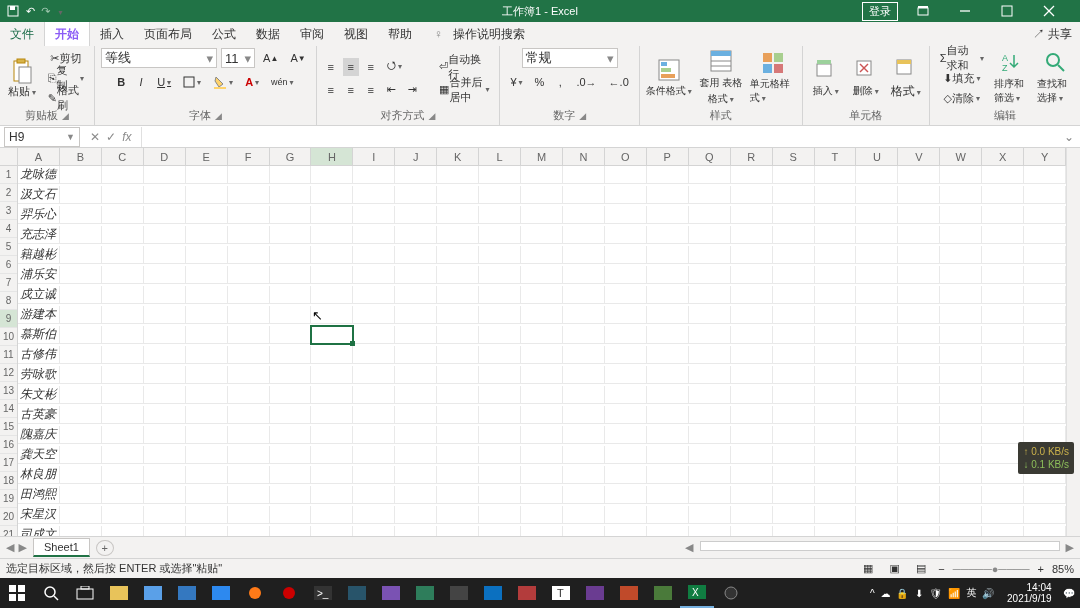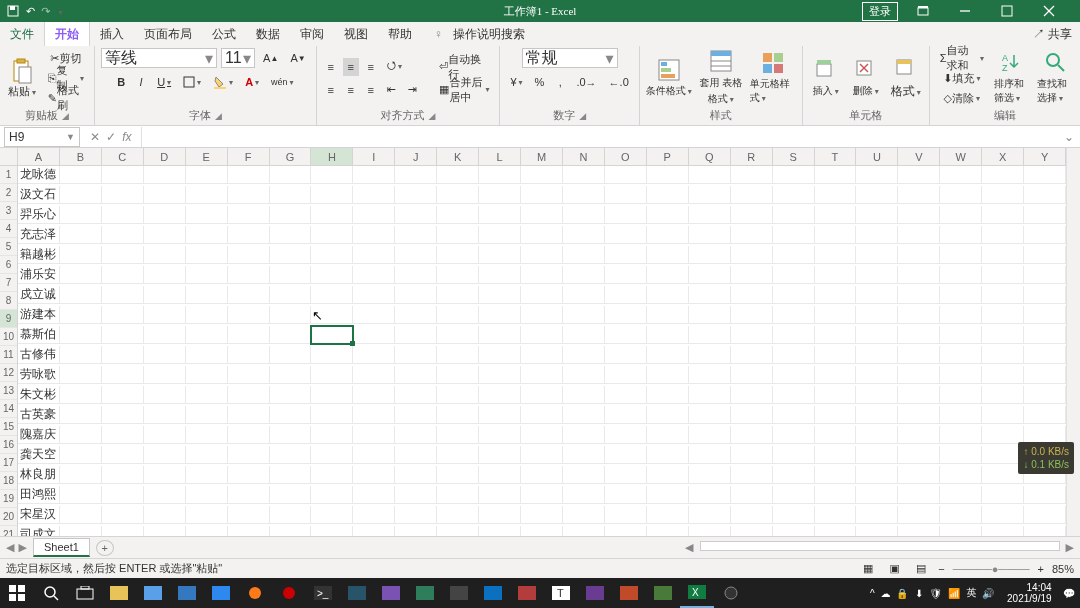--- a/index.html
+++ b/index.html
@@ -2,21 +2,21 @@
 <html><head>
 <meta charset="utf-8">
 <style>
   * { box-sizing: border-box; margin: 0; padding: 0; }
   html, body { width: 1080px; height: 608px; font-family: "Microsoft YaHei", Arial, sans-serif; overflow: hidden; background: #fff; }
   body { display: flex; flex-direction: column; font-size: 12px; color: #333; }
 
   
   .titlebar { height: 22px; background: #217346; display: flex; align-items: center; color: #fff; font-size: 11px; position: relative; }
   .titlebar .left { display: flex; align-items: center; gap: 6px; padding-left: 6px; }
-  .titlebar .center { position: absolute; left: 50%; transform: translateX(-50%); font-family: Liberation Serif, serif; }
+  .titlebar .center { position: absolute; left: 50%; transform: translateX(-50%); }
   .titlebar .right { margin-left: auto; display: flex; align-items: center; gap: 8px; padding-right: 14px; }
   .titlebar .winbtn { width: 34px; height: 22px; display: flex; align-items: center; justify-content: center; }
   .titlebar .login { border:1px solid #fff; padding:1px 6px; font-size:11px; }
 
   
   .menubar { height: 24px; background: #f3f2f1; display: flex; align-items: center; border-bottom: 0; font-size: 12px; }
   .menubar .tab { padding: 20px 10px; cursor: pointer; }
   .menubar .tab.file { color:#1a6b48; }
   .menubar .tab.active { background: #fff; color: #8b5cf6; font-weight: bold; border-top:1px solid #d4d4d4; border-left:1px solid #d4d4d4; border-right:1px solid #d4d4d4; }
   .menubar .spacer { flex:1; }
@@ -24,21 +24,21 @@
 
   
   .ribbon { height: 80px; background: #f3f2f1; border-bottom: 1px solid #d4d4d4; display: flex; font-size:11px; }
   .ribbon .group { border-right: 1px solid #d4d4d4; padding: 2px 6px 0 6px; display:flex; flex-direction:column; justify-content:space-between; }
   .ribbon .group .body { flex:1; display:flex; align-items:center; gap:6px; }
   .ribbon .group .label { text-align:center; font-size:11px; color:#666; padding-bottom:2px; display:flex; justify-content:center; align-items:center; gap:4px; }
   .ribbon .group .label .pop { font-size:9px; color:#888; }
   .minibtn { border:1px solid transparent; padding:1px 3px; display:inline-flex; align-items:center; justify-content:center; min-width:16px; height:18px; font-size:11px; }
   .col { display:flex; flex-direction:column; gap:2px; }
   .row { display:flex; gap:4px; align-items:center; }
-  .font-select { border:1px solid #c8c6c4; background:#fff; height:20px; font-size:16px; padding:0 3px; display:flex; align-items:center; }
+  .font-select { border:1px solid #c8c6c4; background:#fff; height:20px; font-size:13px; padding:0 3px; display:flex; align-items:center; }
   .bigbtn { display:flex; flex-direction:column; align-items:center; justify-content:center; width:46px; gap:2px; }
   .bigbtn .ic { width:24px; height:24px; }
   .tinydrop::after{content:"▾"; font-size:8px; margin-left:2px; color:#666;}
   .ic { display:inline-block; }
 
   
   .fbar { height: 22px; border-bottom:1px solid #d4d4d4; display:flex; align-items:center; font-size:12px; background:#fff; }
   .namebox { width:76px; height:20px; border:1px solid #c8c6c4; display:flex; align-items:center; padding:0 4px; margin-left:4px; }
   .namebox .dd { margin-left:auto; color:#888; font-size:9px; }
   .fx-btns { display:flex; gap:6px; padding:0 10px; color:#8c8c8c; }
@@ -47,21 +47,21 @@
   
   .sheet { flex:1; position:relative; overflow:hidden; background:#fff; }
   .corner { position:absolute; left:0; top:0; width:18px; height:18px; background:#f3f2f1; border-right:1px solid #d4d4d4; border-bottom:1px solid #d4d4d4; }
   .colhdrs { position:absolute; left:18px; top:0; right:14px; height:18px; display:flex; background:#f3f2f1; border-bottom:1px solid #d4d4d4; }
   .colhdr { width:42px; border-right:1px solid #d4d4d4; text-align:center; font-size:11px; line-height:18px; color:#666; }
   .colhdr.active { background:#d5e5d5; }
   .rowhdrs { position:absolute; left:0; top:18px; bottom:0; width:18px; background:#f3f2f1; border-right:1px solid #d4d4d4; }
   .rowhdr { height:18px; border-bottom:1px solid #e5e5e5; font-size:10px; text-align:center; line-height:18px; color:#666; }
   .rowhdr.active { background:#d5e5d5; }
   .cells { position:absolute; left:18px; top:18px; right:14px; bottom:0; }
-  .cellrow { display:flex; height:20px; }
+  .cellrow { display:flex; height:20px;font-style:italic; }
   .cell { width:42px; height:18px; border-right:1px solid #e9e9e9; border-bottom:1px solid #e9e9e9; font-size:12px; padding:0 2px; line-height:17px; white-space:nowrap; }
   .cell.selected { outline:2px solid #1f7244; outline-offset:-1px; position:relative; z-index:2; }
   .cell.selected::after { content:""; position:absolute; right:-3px; bottom:-3px; width:5px; height:5px; background:#1f7244; }
   .vscroll { position:absolute; right:0; top:0; bottom:0; width:14px; background:#f3f2f1; border-left:1px solid #e0e0e0; }
   .cursor { position:absolute; pointer-events:none; font-size:13px; color:#000; }
 
   
   .tabsbar { height:22px; border-top:1px solid #d4d4d4; display:flex; align-items:center; background:#f3f2f1; font-size:11px; }
   .tabsbar .nav { padding:0 6px; color:#888; display:flex; gap:4px; }
   .tabsbar .sheettab { background:#fff; border:1px solid #c8c6c4; border-bottom:2px solid #217346; padding:2px 10px; }

